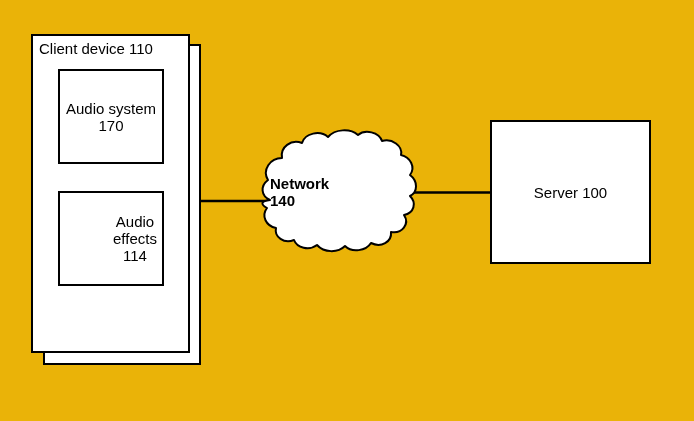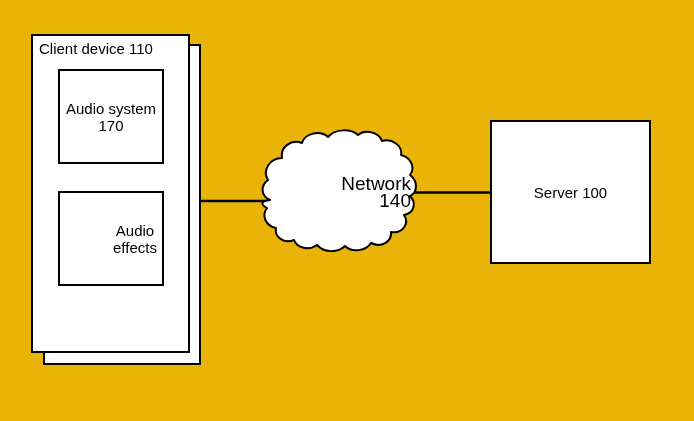--- a/index.html
+++ b/index.html
@@ -54,23 +54,24 @@
     font-size: 15px;
   }
   .overlay {
     position: absolute;
     left: 0; top: 0;
     pointer-events: none;
   }
   .network-label {
     position: absolute;
     left: 270px; top: 175px; width: 141px;
-    text-align: right;
-    font-size: 19px;
+    text-align: left;
+    font-size: 15px;
     line-height: 17px;
+    font-weight: bold;
   }
   .network-label span { display: block; }
 </style>
 </head>
 <body>
 
 <div class="canvas">
 
   <div class="box shadow-box"></div>
 
@@ -106,20 +107,21 @@
   <div class="box inner-box audio-system-box">
     <div class="stack">
       <span>Audio system</span>
       <span>170</span>
     </div>
   </div>
 
   <div class="box inner-box audio-effects-box">
     <div class="stack">
       <span>Audio effects</span>
+      <span>114</span>
     </div>
   </div>
 
   <div class="network-label">
     <span>Network</span>
     <span>140</span>
   </div>
 
   <div class="box server-box">
     <span>Server 100</span>

